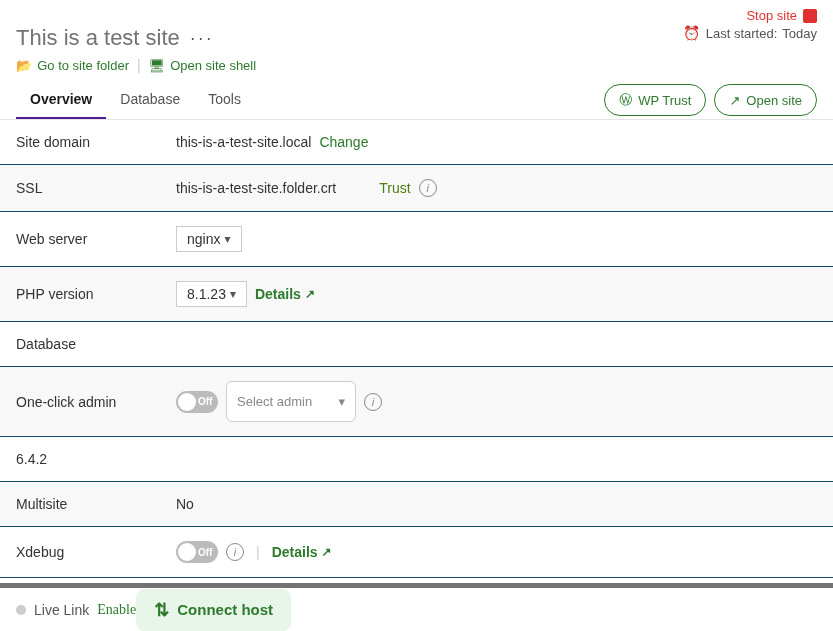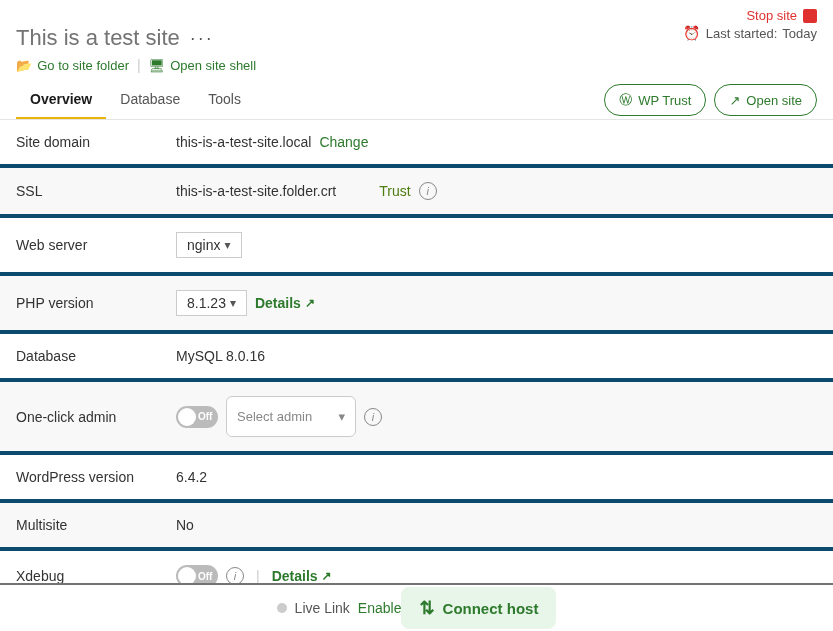--- a/index.html
+++ b/index.html
@@ -19,27 +19,27 @@
 
     
     .action-links { display: flex; align-items: center; gap: 4px; margin-top: 6px; }
     .action-link { display: flex; align-items: center; gap: 5px; color: #2d7a2d; font-size: 13px; text-decoration: none; cursor: pointer; font-weight: 500; }
     .divider-v { color: #ccc; margin: 0 4px; }
 
     
     .tabs-bar { display: flex; align-items: center; justify-content: space-between; padding: 0 16px; border-bottom: 1px solid #e5e5e5; margin-top: 4px; }
     .tabs { display: flex; gap: 0; }
     .tab { padding: 10px 14px; font-size: 14px; cursor: pointer; color: #555; border-bottom: 2px solid transparent; background: none; border-top: none; border-left: none; border-right: none; }
-    .tab.active { color: #1a1a1a; border-bottom: 2px solid #eab308; font-weight: 600; }
+    .tab.active { color: #1a1a1a; border-bottom: 2px solid #4c1d95; font-weight: 600; }
     .tab-actions { display: flex; gap: 8px; }
     .tab-btn { display: flex; align-items: center; gap: 6px; padding: 6px 14px; border-radius: 20px; border: 1.5px solid #2d7a2d; background: #fff; color: #2d7a2d; font-size: 13px; font-weight: 500; cursor: pointer; }
 
     
     .content { padding: 0; }
-    .row { display: flex; align-items: center; padding: 14px 16px; border-bottom: 4px solid #0c4a6e; justify-content: space-between; }
+    .row { display: flex; align-items: center; padding: 14px 16px; border-bottom: 1px solid #0c4a6e; justify-content: space-between; }
     .row:nth-child(odd) { background: #fff; }
     .row:nth-child(even) { background: #f8f8f8; }
     .row-label { width: 160px; font-size: 14px; color: #333; font-weight: 400; flex-shrink: 0; }
     .row-value { display: flex; align-items: center; gap: 8px; font-size: 14px; color: #333; flex: 1; }
     .change-link { color: #2d7a2d; font-weight: 500; cursor: pointer; }
     .trust-link { color: #4d7c0f; font-weight: 500; cursor: pointer; margin-left: 35px; }
 
     
     .dropdown-select { display: flex; align-items: center; gap: 4px; border: 1.5px solid #ccc; border-radius: 0; padding: 4px 10px; background: #fff; cursor: pointer; font-size: 14px; }
     .dropdown-arrow { font-size: 12px; color: #555; }
@@ -53,25 +53,25 @@
     .toggle.off { background: #bbb; }
     .toggle-knob { width: 18px; height: 18px; background: #fff; border-radius: 50%; position: absolute; left: 2px; }
 
     
     .info-icon { display: inline-flex; align-items: center; justify-content: center; width: 18px; height: 18px; border-radius: 50%; border: 1.5px solid #888; color: #888; font-size: 11px; font-style: italic; cursor: pointer; }
 
     
     .select-admin { display: flex; align-items: center; gap: 4px; border: 1.5px solid #ccc; border-radius: 6px; padding: 12px 10px; background: #fff; cursor: pointer; font-size: 13px; color: #888; min-width: 130px; }
 
     
-    .bottom-bar { position: fixed; bottom: 0; left: 0; width: 833px; height: 48px; background: #fff; border-top: 2px solid #737373; display: flex; align-items: center; justify-content: center; padding: 0 16px; }
+    .bottom-bar { position: fixed; bottom: 0; left: 0; width: 833px; height: 48px; background: #fff; border-top: 5px solid #737373; display: flex; align-items: center; justify-content: flex-start; padding: 0 16px; }
     .live-link-section { display: flex; align-items: center; gap: 8px; }
     .live-dot { width: 10px; height: 10px; border-radius: 50%; background: #ccc; }
     .live-link-label { font-size: 14px; color: #555; }
-    .enable-link { color: #2d7a2d; font-weight: 500; cursor: pointer; }
+    .enable-link { color: #2d7a2d; font-weight: 500; cursor: pointer; font-family: Liberation Serif, serif; }
     .connect-host-btn { display: flex; align-items: center; gap: 8px; background: #e8f5e9; border: none; border-radius: 8px; padding: 10px 18px; color: #2d7a2d; font-size: 15px; font-weight: 600; cursor: pointer; }
 
     
     .clock-icon { font-size: 14px; color: #555; }
   </style>
 </head>
 <body>
 
 <div class="top-bar">
   <div></div>
@@ -162,42 +162,38 @@
       </div>
       <span class="details-link">
         <span>Details</span>
         <span class="ext-link-icon">↗</span>
       </span>
     </div>
   </div>
 
   <div class="row">
     <span class="row-label">Database</span>
-    <div class="row-value">
-      <span>MySQL 8.0.16</span>
-    </div>
   </div>
 
   <div class="row">
     <span class="row-label">One-click admin</span>
     <div class="row-value">
       <div class="toggle off" style="position:relative;">
         <span class="toggle-knob"></span>
         <span style="font-size:10px;color:#fff;position:absolute;left:22px;font-weight:600;">Off</span>
       </div>
       <div class="select-admin">
         <span>Select admin</span>
         <span style="margin-left:auto;">▾</span>
       </div>
       <span class="info-icon">i</span>
     </div>
   </div>
 
   <div class="row">
-    <span class="row-label">WordPress version</span>
     <div class="row-value">
       <span>6.4.2</span>
     </div>
   </div>
 
   <div class="row">
     <span class="row-label">Multisite</span>
     <div class="row-value">
       <span>No</span>
     </div>

